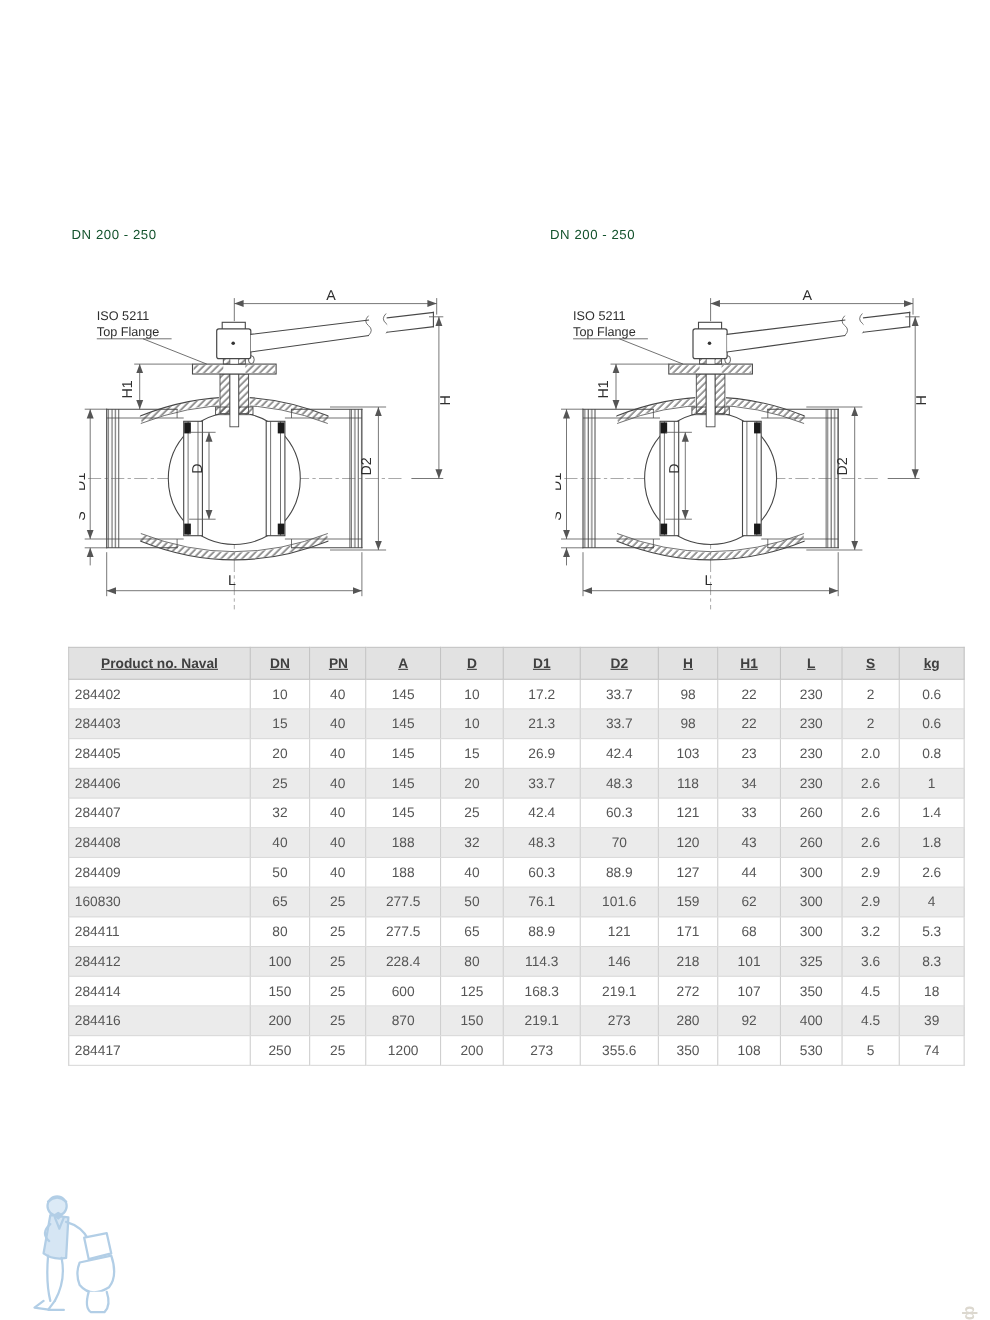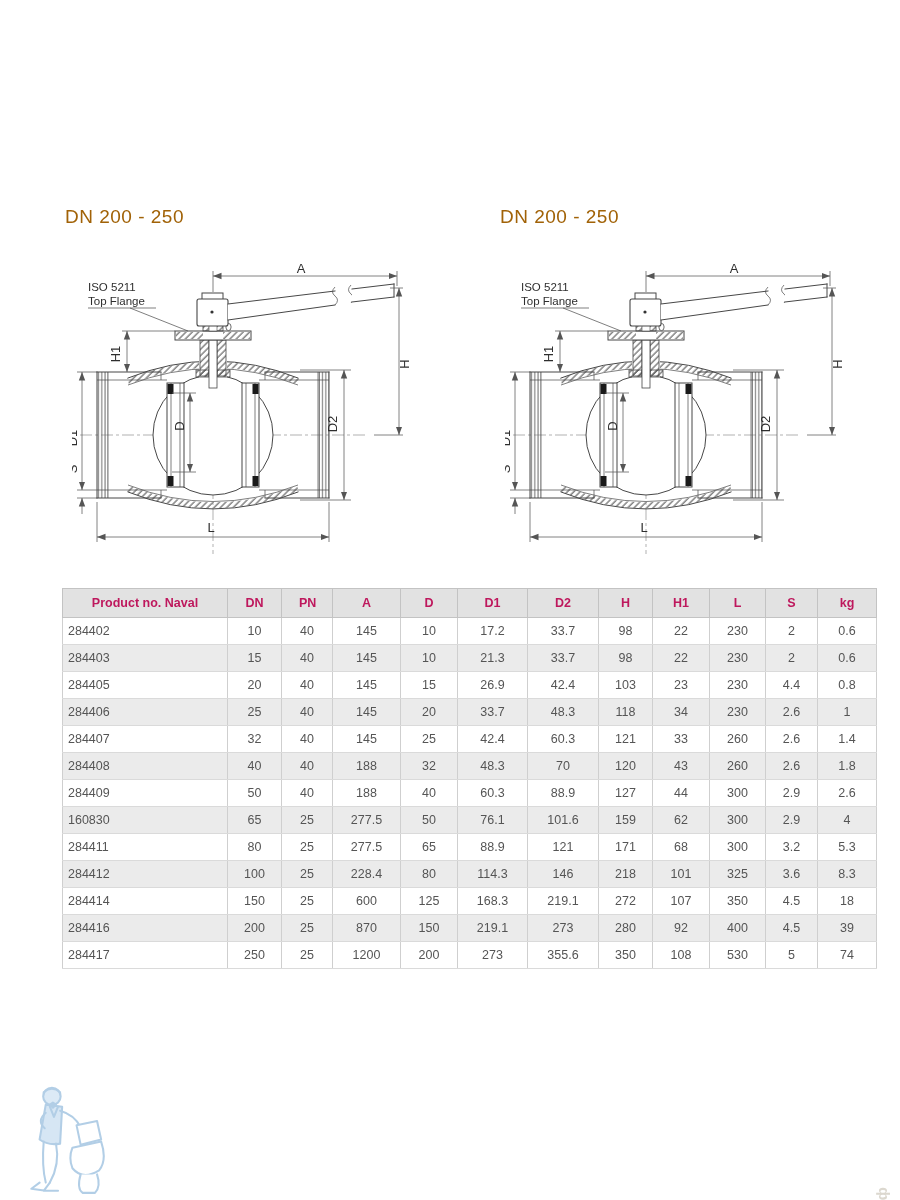--- a/index.html
+++ b/index.html
@@ -1,21 +1,21 @@
 <!DOCTYPE html>
 <html><head>
 <meta charset="utf-8">
 <style>
   html,body{margin:0;padding:0;}
   body{
     width:900px;height:1200px;position:relative;background:#ffffff;
     font-family:"Liberation Sans",sans-serif;overflow:hidden;
   }
   .heading{
-    position:absolute;font-size:19px;color:#a16207;letter-spacing:.5px;
+    position:absolute;font-size:12px;color:#14532d;letter-spacing:.5px;
   }
   #headL{left:65px;top:206px;}
   #headR{left:500px;top:206px;}
   .drawing{position:absolute;width:392px;height:300px;}
   #drawL{left:72px;top:260px;}
   #drawR{left:505px;top:260px;}
   
   .ln{stroke:#474747;stroke-width:1;fill:none;stroke-linecap:square;}
   .lnf{stroke:#474747;stroke-width:1;fill:#fff;}
   .thin{stroke:#474747;stroke-width:.7;fill:none;}
@@ -23,22 +23,22 @@
   .dim{stroke:#5a5a5a;stroke-width:.75;fill:none;}
   .lbl{font:13px "Liberation Sans",sans-serif;fill:#2e2e2e;}
   .iso{font:11.5px "Liberation Sans",sans-serif;fill:#2e2e2e;}
   
   #specTable{
     position:absolute;left:62px;top:588px;width:814px;
     border-collapse:collapse;table-layout:fixed;
     font-size:12.5px;color:#555;
   }
   #specTable th{
-    background:#e2e2e2;color:#be185d;font-weight:bold;
-    border:1px solid #c3c3c3;padding:7px 17px;text-align:center;
+    background:#e2e2e2;color:#404040;font-weight:bold;
+    border:1px solid #c3c3c3;padding:7px 17px;text-align:center;text-decoration:underline;
   }
   #specTable td{
     border-left:1px solid #cfcfcf;border-right:1px solid #cfcfcf;
     border-bottom:1px solid #dadada;
     padding:6px 3px;text-align:center;background:#fff;
   }
   #specTable tbody tr:nth-child(even) td{background:#ebebeb;}
   #specTable td.colA{text-align:left;padding-left:5px;}
   #specTable{border:1px solid #c3c3c3;}
   
@@ -415,21 +415,21 @@
         <td class="colA">284405</td>
         <td>20</td>
         <td>40</td>
         <td>145</td>
         <td>15</td>
         <td>26.9</td>
         <td>42.4</td>
         <td>103</td>
         <td>23</td>
         <td>230</td>
-        <td>4.4</td>
+        <td>2.0</td>
         <td>0.8</td>
       </tr>
       <tr>
         <td class="colA">284406</td>
         <td>25</td>
         <td>40</td>
         <td>145</td>
         <td>20</td>
         <td>33.7</td>
         <td>48.3</td>

